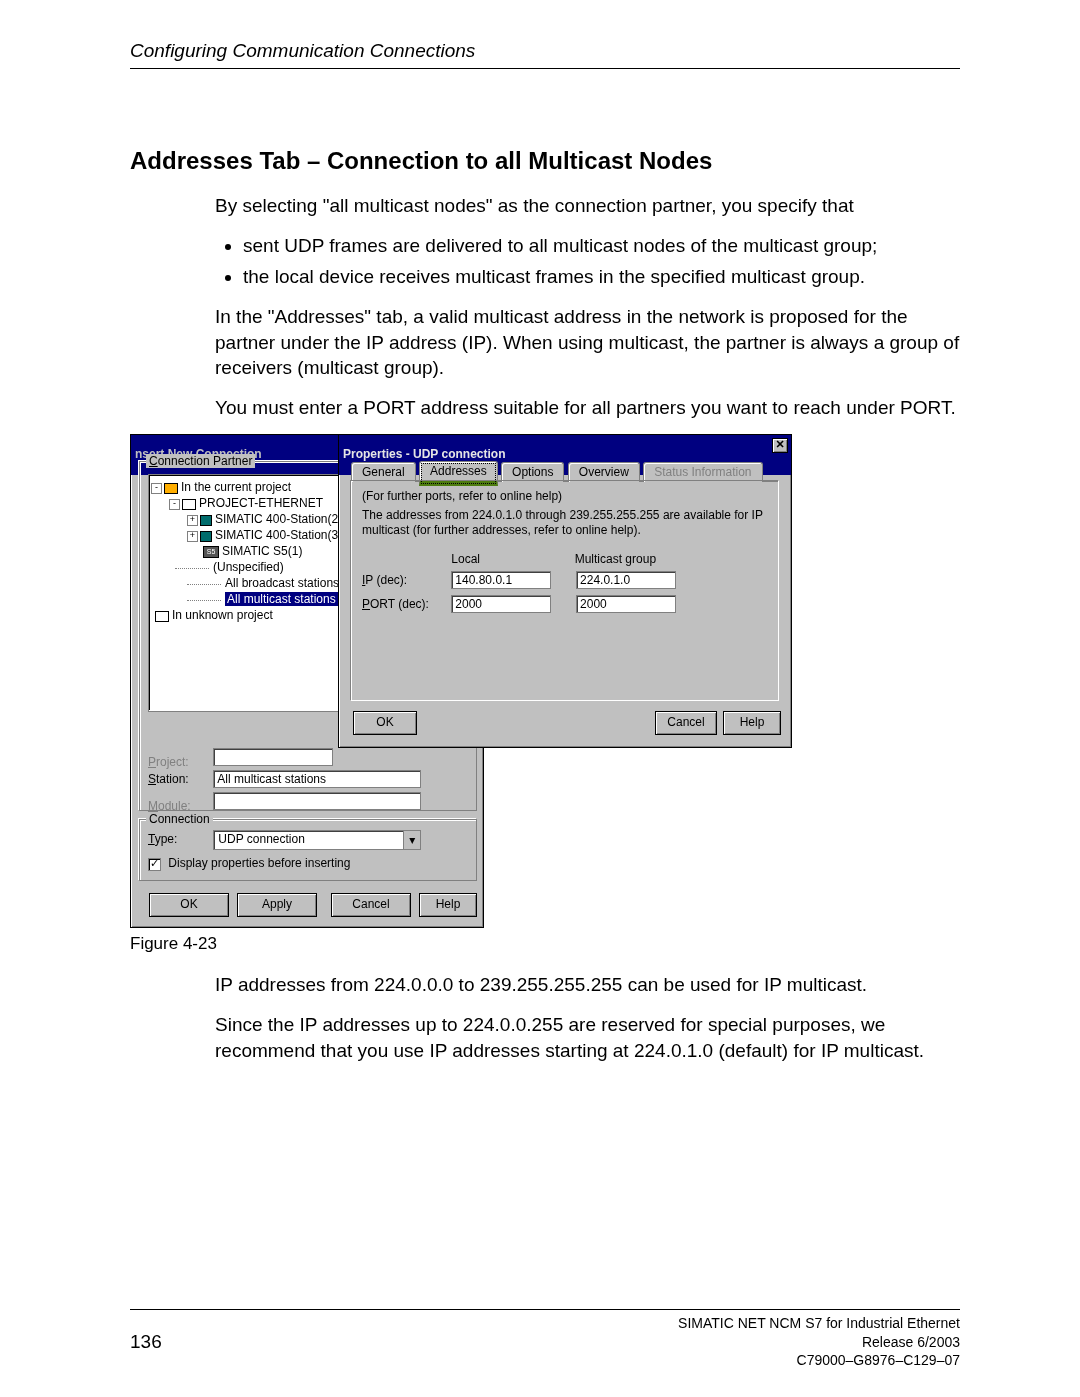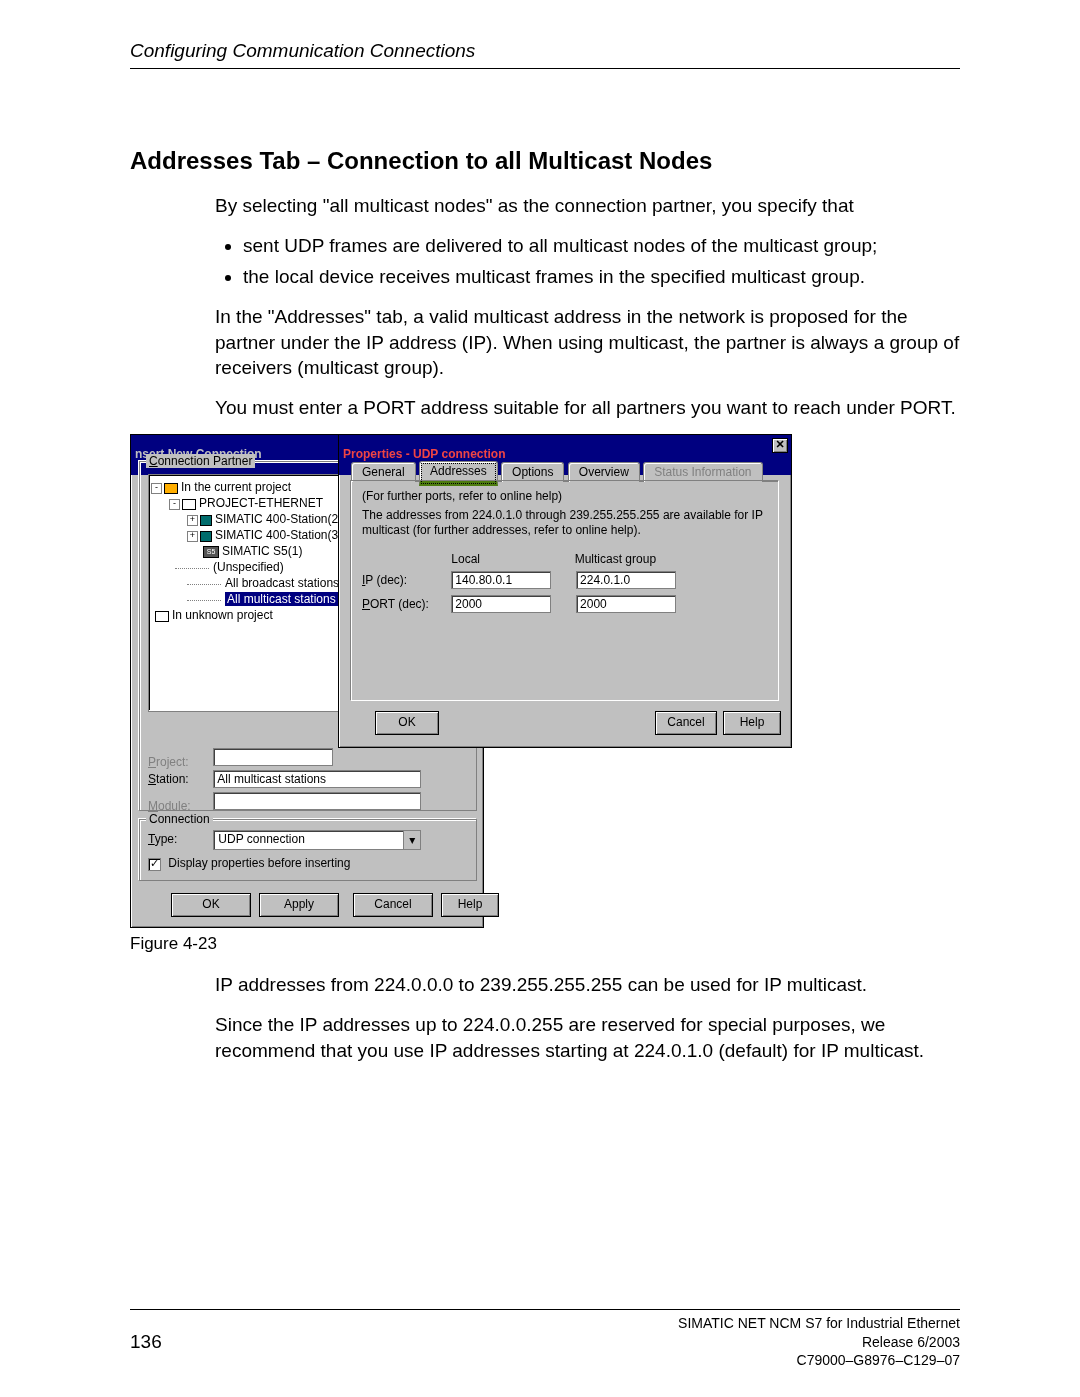--- a/index.html
+++ b/index.html
@@ -145,21 +145,21 @@
     border:1px solid #808080; box-shadow: inset 1px 1px 0 #000;
     margin-right:4px; vertical-align:middle; text-align:center;
     font-size:11px; line-height:9px;
   }
   .btn95 {
     position:absolute;
     width:78px; height:22px;
     background:#c0c0c0;
     border:1px solid #000;
     box-shadow: inset 1px 1px 0 #fff, inset -1px -1px 0 #808080;
-    text-align:center; line-height:20px; font-size:12px;margin-left:22px;
+    text-align:center; line-height:20px; font-size:12px;
   }
 
   
   .win2 {
     position:absolute;
     left:208px; top:0;
     width:452px; height:312px;
     background:#c0c0c0;
     border:1px solid #000;
     box-shadow: inset 1px 1px 0 #fff, inset -1px -1px 0 #808080;
@@ -283,21 +283,21 @@
         </div>
       </div>
 
       <div class="btn95" style="left:18px; bottom:10px;">OK</div>
       <div class="btn95" style="left:106px; bottom:10px;"><span class="underline-first">Apply</span></div>
       <div class="btn95" style="left:200px; bottom:10px;">Cancel</div>
       <div class="btn95" style="left:288px; bottom:10px; width:56px;">Help</div>
     </div>
 
     <div class="win2">
-      <div class="titlebar" style="color:#ef4444;">Properties - UDP connection</div>
+      <div class="titlebar" style="color:#e5e5e5;">Properties - UDP connection</div>
       <div class="closebox">✕</div>
 
       <div class="tabbar">
         <span class="tab">General</span>
         <span class="tab active">Addresses</span>
         <span class="tab">Options</span>
         <span class="tab">Overview</span>
         <span class="tab disabled">Status Information</span>
       </div>
 

